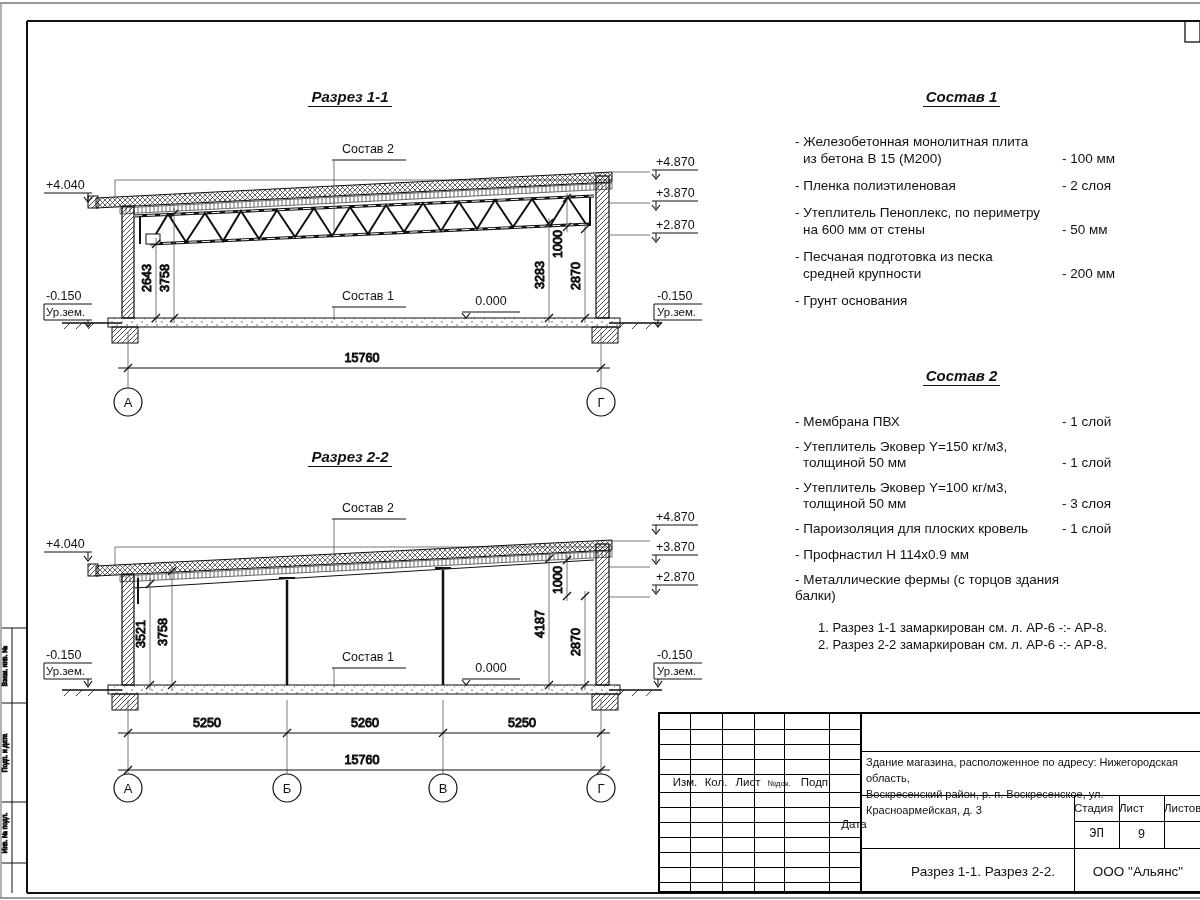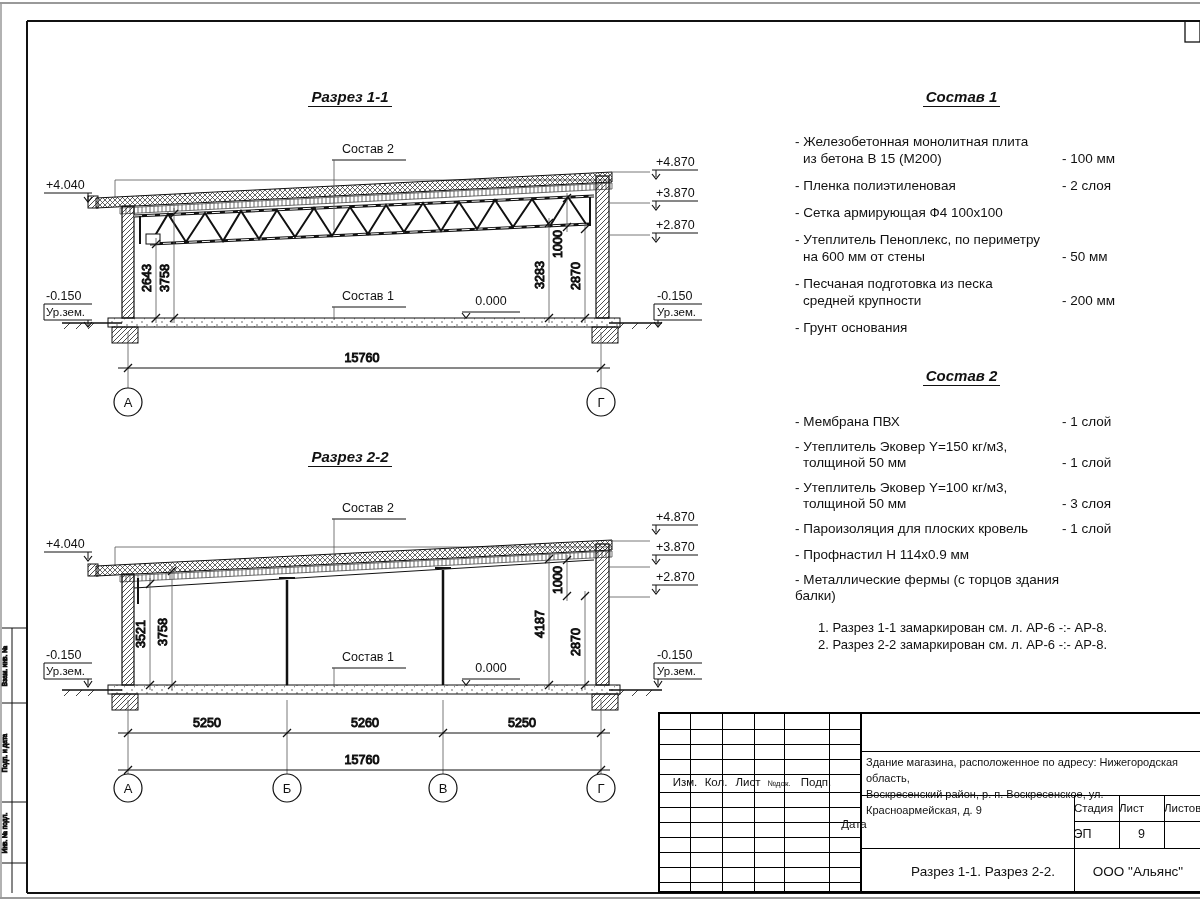--- a/index.html
+++ b/index.html
@@ -404,27 +404,20 @@
   </div>
   <div class="s-item">
     <div class="s-name">
       <div>- Пленка полиэтиленовая</div>
       <div class="l2"></div>
     </div>
     <div class="s-val">-  2 слоя</div>
   </div>
   <div class="s-item">
     <div class="s-name">
-      <div>- Сетка армирующая Ф4 100х100</div>
-      <div class="l2"></div>
-    </div>
-    <div class="s-val"></div>
-  </div>
-  <div class="s-item">
-    <div class="s-name">
       <div>- Утеплитель Пеноплекс, по периметру</div>
       <div class="l2">на 600 мм от стены</div>
     </div>
     <div class="s-val">- 50 мм</div>
   </div>
   <div class="s-item">
     <div class="s-name">
       <div>- Песчаная подготовка из песка</div>
       <div class="l2">средней крупности</div>
     </div>
@@ -521,27 +514,27 @@
   <div class="hl" style="left:200px;top:37px;width:342px;"></div>
   <div class="hl" style="left:200px;top:81px;width:342px;"></div>
   <div class="hl" style="left:414px;top:107px;width:128px;"></div>
   <div class="hl" style="left:200px;top:134px;width:342px;"></div>
   <div class="vl" style="left:414px;top:81px;height:98px;"></div>
   <div class="vl" style="left:459px;top:81px;height:53px;"></div>
   <div class="vl" style="left:504px;top:81px;height:53px;"></div>
 
   <div class="proj">
     <div>Здание магазина, расположенное по адресу: Нижегородская область,</div>
-    <div>Воскресенский район, р. п. Воскресенское, ул. Красноармейская, д. 9</div>
+    <div>Воскресенский район, р. п. Воскресенское, ул. Красноармейская, д. 3</div>
   </div>
 
   <span class="stad-lbl" style="left:414px;width:45px;">Стадия</span>
   <span class="stad-lbl" style="left:459px;width:45px;">Лист</span>
   <span class="stad-lbl" style="left:504px;width:40px;">Листов</span>
-  <span class="stad-val" style="left:400px;width:45px;">ЭП</span>
+  <span class="stad-val" style="left:414px;width:45px;font-family:Liberation Mono, monospace;">ЭП</span>
   <span class="stad-val" style="left:459px;width:45px;">9</span>
   <span class="stad-val" style="left:504px;width:40px;"></span>
 
   <div class="doc-title">Разрез 1-1. Разрез 2-2.</div>
   <div class="company">ООО "Альянс"</div>
 </div>
 
 </div>
 
 </body></html>

